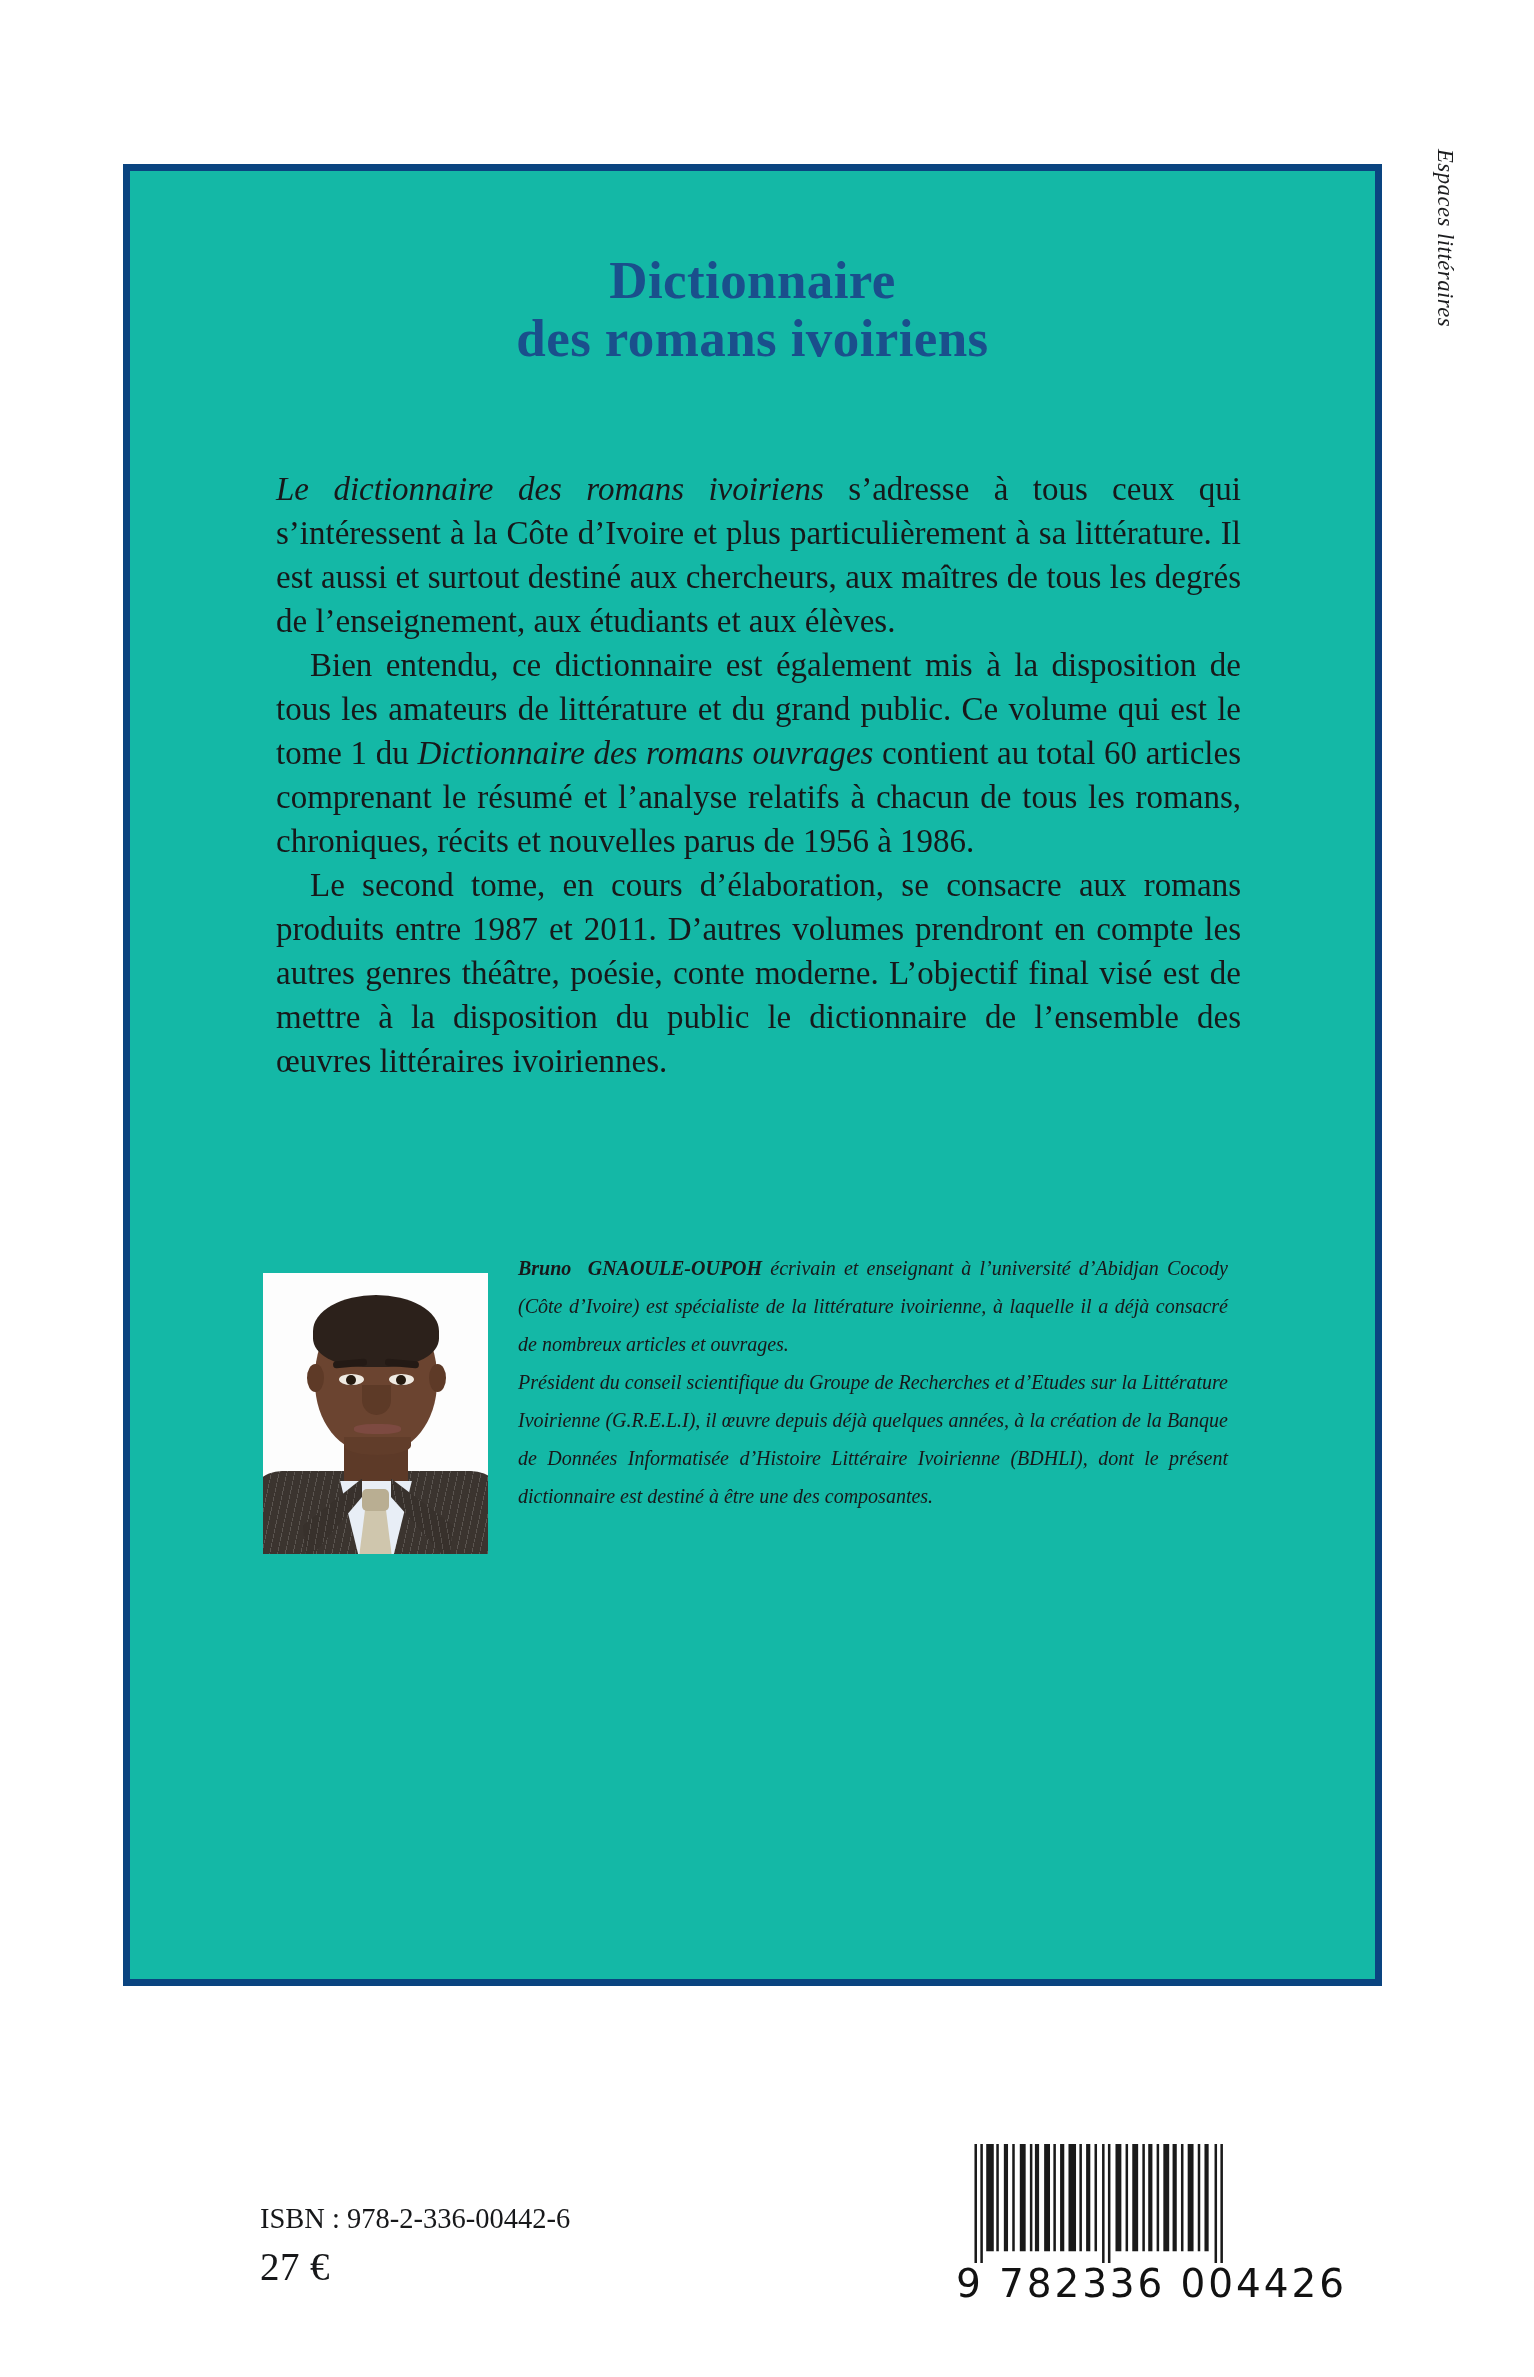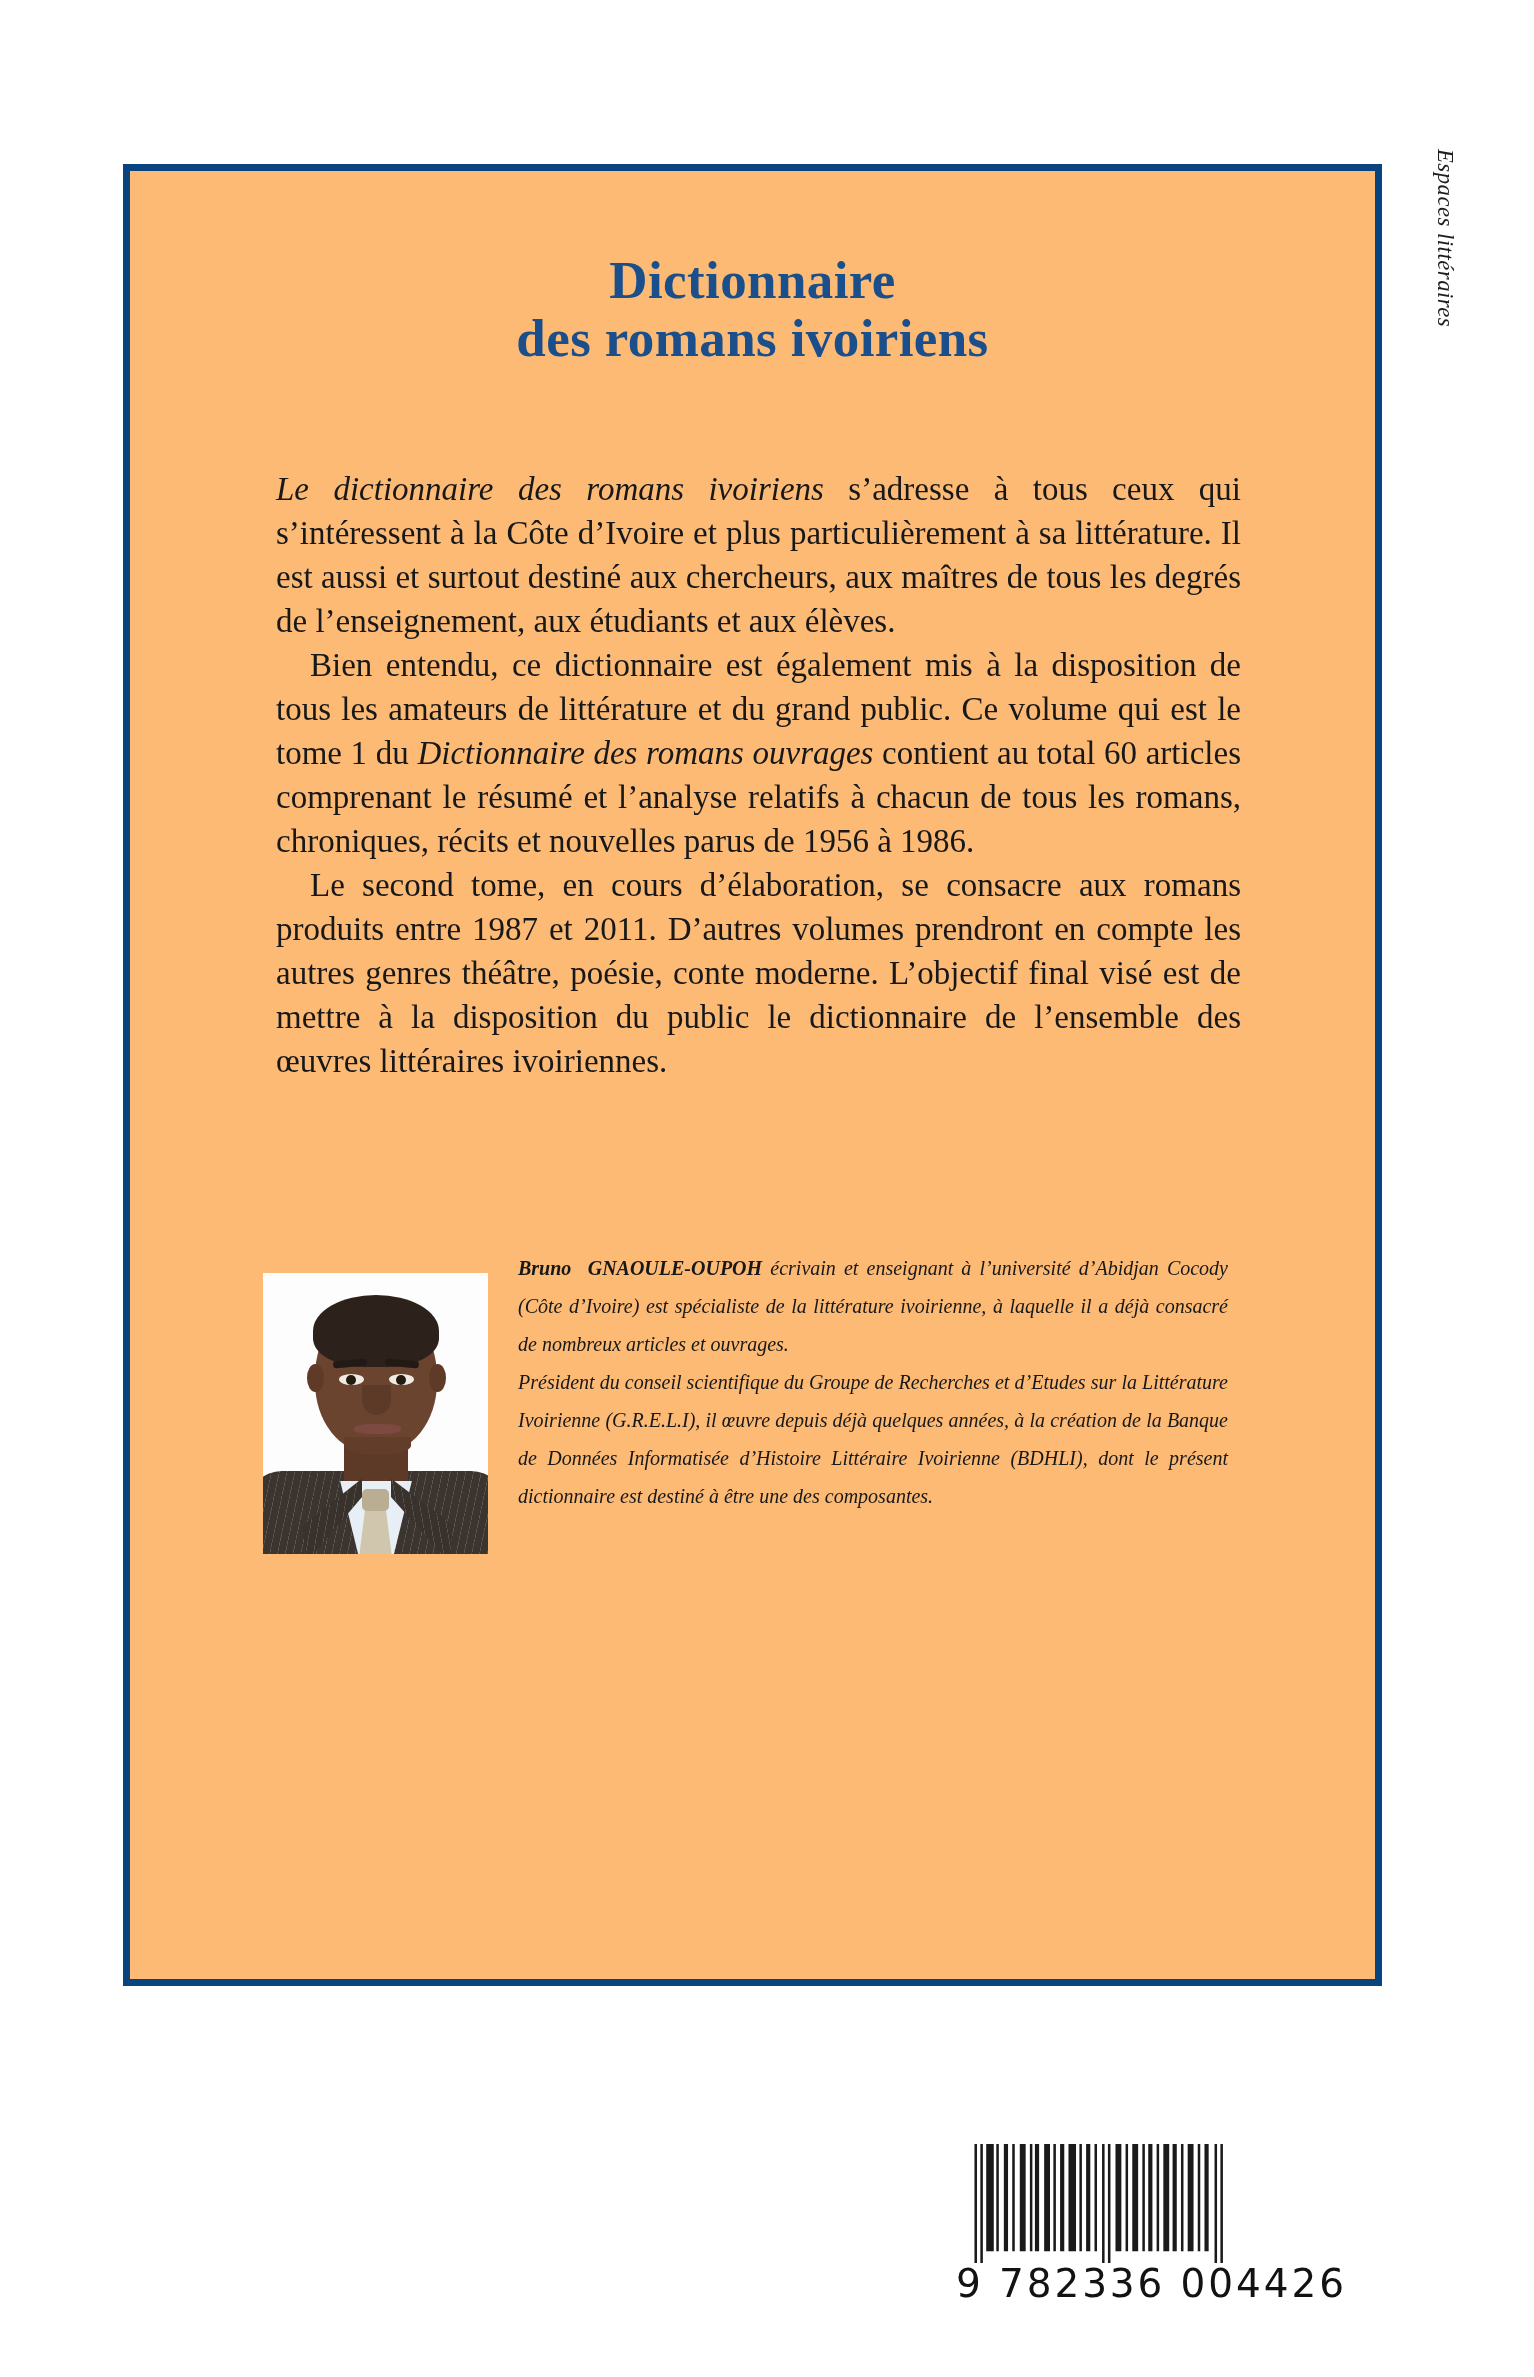--- a/index.html
+++ b/index.html
@@ -26,21 +26,21 @@
   }
 
   #cover-frame {
     position: absolute;
     left: 123px;
     top: 164px;
     width: 1259px;
     height: 1822px;
     border: 7.6px solid #0a4480;
     box-sizing: border-box;
-    background: #fdba74;
+    background: #14b8a6;
   }
 
   
   #series-label {
     position: absolute;
     left: 1414px;
     top: 149px;
     width: 50px;
     height: 302px;
   }
@@ -255,20 +255,24 @@
         <span class="ph-mouth"></span>
         <span class="ph-chin"></span>
       </div>
 
       <p><span class="author-name">Bruno</span>&nbsp;&nbsp;<span class="author-name">GNAOULE-OUPOH</span><span> écrivain et enseignant à l’université d’Abidjan Cocody (Côte d’Ivoire) est spécialiste de la littérature ivoirienne, à laquelle il a déjà consacré de nombreux articles et ouvrages.</span></p>
       <p>Président du conseil scientifique du Groupe de Recherches et d’Etudes sur la Littérature Ivoirienne (G.R.E.L.I), il œuvre depuis déjà quelques années, à la création de la Banque de Données Informatisée d’Histoire Littéraire Ivoirienne (BDHLI), dont le présent dictionnaire est destiné à être une des composantes.</p>
     </div>
 
   </div>
 
+  <div id="isbn-block">
+    <div>ISBN : 978-2-336-00442-6</div>
+    <div id="price">27 €</div>
+  </div>
 
   <div id="barcode-block">
     <svg id="barcode-bars" viewBox="0 0 330 142" preserveAspectRatio="none">
       <rect x="0" y="0" width="330" height="142" fill="#ffffff"></rect>
       <g fill="#1a1a1a">
 
         <rect x="22" y="0" width="3" height="142"></rect>
         <rect x="29" y="0" width="3" height="142"></rect>
 
         <rect x="36" y="0" width="9" height="128"></rect>

